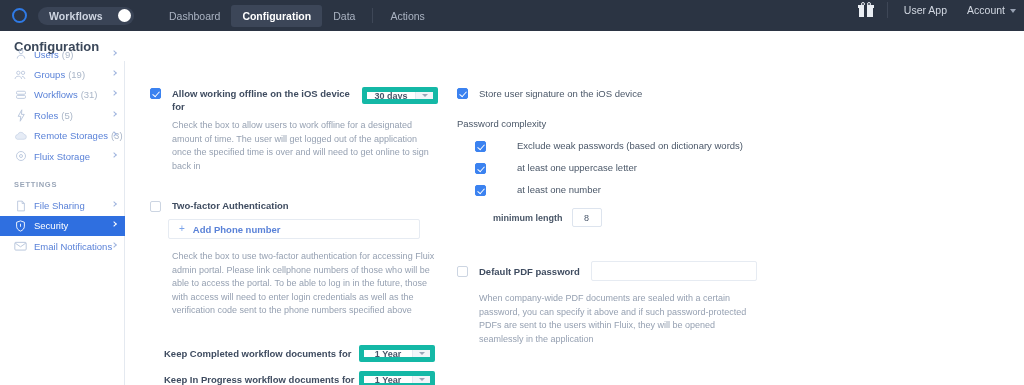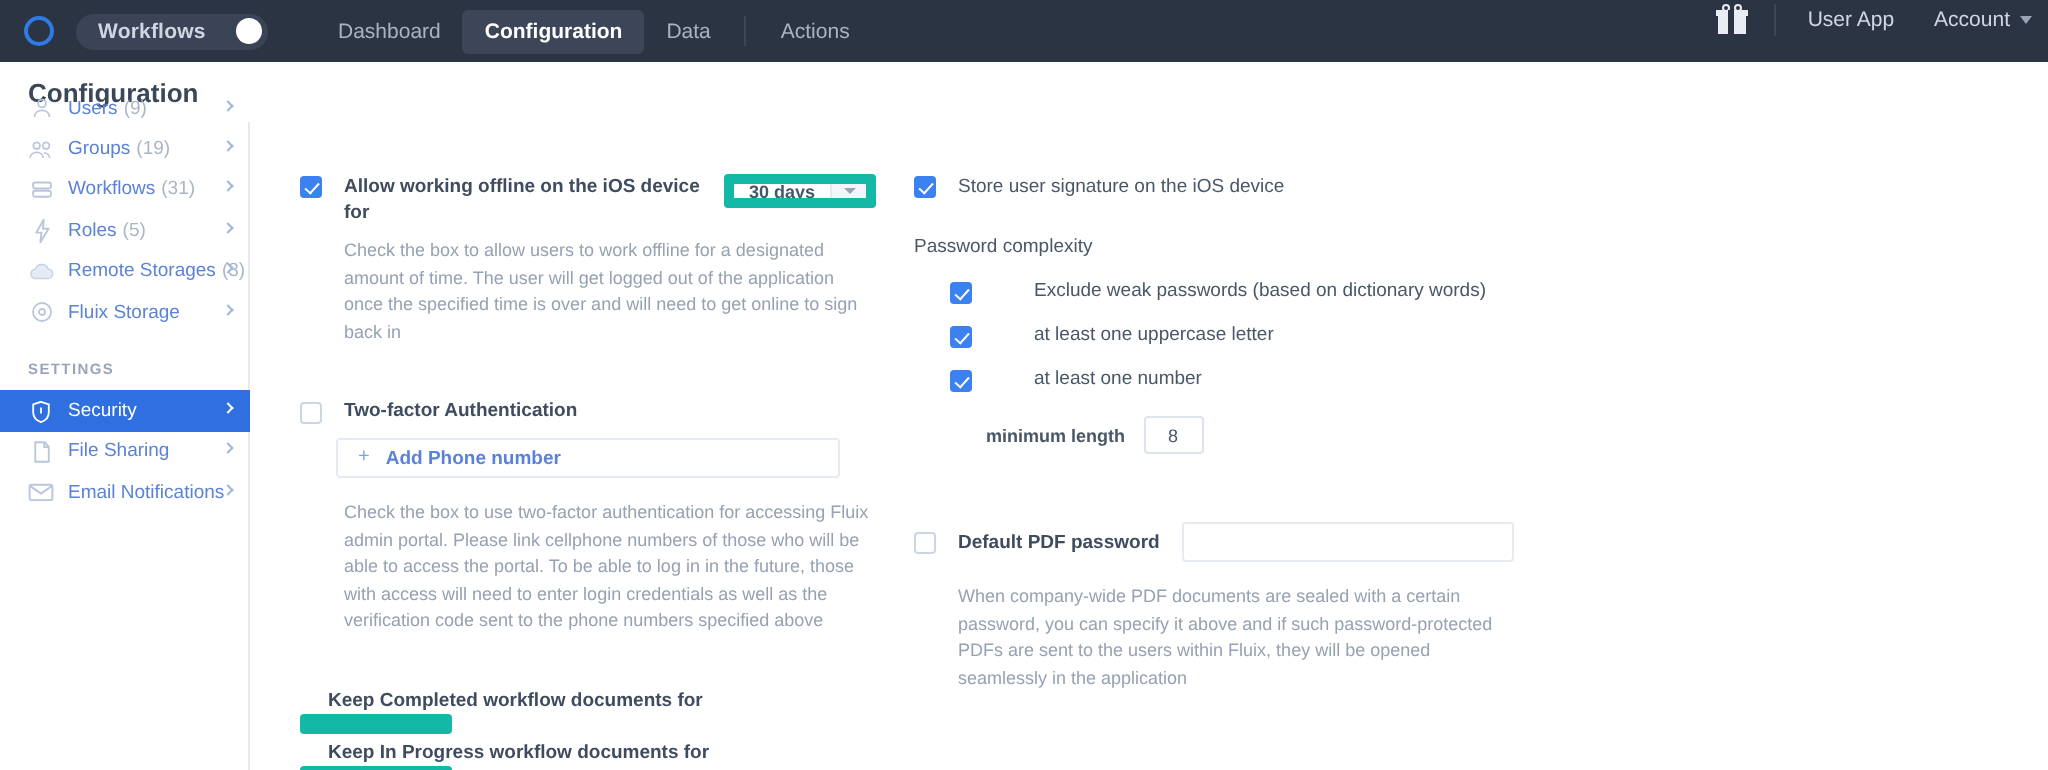--- a/index.html
+++ b/index.html
@@ -179,22 +179,22 @@
     display: flex; align-items: center; padding-left: 10px;
   }
   .plus {
     color: #7aa3ea; font-size: 10px; margin-right: 8px; line-height: 1;
   }
   .addphone-label {
     color: #5a82d8; font-size: 9.5px; font-weight: bold;
   }
 
   .kv-row {
-    display: flex; justify-content: space-between;
-    height: 20px; margin-bottom: 6px; width: 285px; flex-direction: column;
+    display: flex; align-items: center; justify-content: space-between;
+    height: 20px; margin-bottom: 6px; width: 285px;
   }
   .kv-row .lbl-bold { margin-left: 14px; }
 
   .pc-head {
     font-size: 9.5px; color: #4a5768; margin-top: 18px; margin-bottom: 10px;
   }
   .pc-row { display: flex; align-items: center; margin-bottom: 9px; margin-left: 18px; gap: 20px; }
   .pc-row .lbl-norm { margin-left: 11px; }
 
   .minlen-row { display: flex; align-items: center; margin-left: 36px; margin-top: 12px; }
@@ -324,39 +324,39 @@
             <circle cx="8" cy="8" r="2" fill="none" stroke="#b9c6dc" stroke-width="1.2"></circle>
           </svg>
       </span>
       <span class="side-label">Fluix Storage</span>
       <span class="side-count"></span>
       <span class="chev"></span>
     </div>
 
     <div class="settings-head">SETTINGS</div>
 
+    <div class="side-item">
+      <span class="side-ico">
+        <svg width="10" height="12" viewBox="0 0 13 16">
+            <path d="M2 1.5h6.2L11 4.4V14.5H2V1.5z" fill="none" stroke="#b9c6dc" stroke-width="1.2"></path>
+            <path d="M8 1.7v3h3" fill="none" stroke="#b9c6dc" stroke-width="1.2"></path>
+          </svg>
+      </span>
+      <span class="side-label">File Sharing</span>
+      <span class="chev"></span>
+    </div>
+
     <div class="side-item active">
       <span class="side-ico">
         <svg width="11" height="12" viewBox="0 0 14 16">
             <path d="M7 1.2 12.2 3v5.2c0 3.4-2.4 5.6-5.2 6.6C4.2 13.8 1.8 11.6 1.8 8.2V3L7 1.2z" fill="none" stroke="#ffffff" stroke-width="1.2"></path>
             <path d="M7 5v4" stroke="#ffffff" stroke-width="1.2"></path>
           </svg>
       </span>
       <span class="side-label">Security</span>
-      <span class="chev"></span>
-    </div>
-
-    <div class="side-item">
-      <span class="side-ico">
-        <svg width="10" height="12" viewBox="0 0 13 16">
-            <path d="M2 1.5h6.2L11 4.4V14.5H2V1.5z" fill="none" stroke="#b9c6dc" stroke-width="1.2"></path>
-            <path d="M8 1.7v3h3" fill="none" stroke="#b9c6dc" stroke-width="1.2"></path>
-          </svg>
-      </span>
-      <span class="side-label">File Sharing</span>
       <span class="chev"></span>
     </div>
 
     <div class="side-item">
       <span class="side-ico">
         <svg width="13" height="10" viewBox="0 0 16 12">
             <rect x="1" y="1.5" width="14" height="9.5" rx="1.2" fill="none" stroke="#b9c6dc" stroke-width="1.2"></rect>
             <path d="M1.4 2.4 8 7l6.6-4.6" fill="none" stroke="#b9c6dc" stroke-width="1.2"></path>
           </svg>
       </span>

